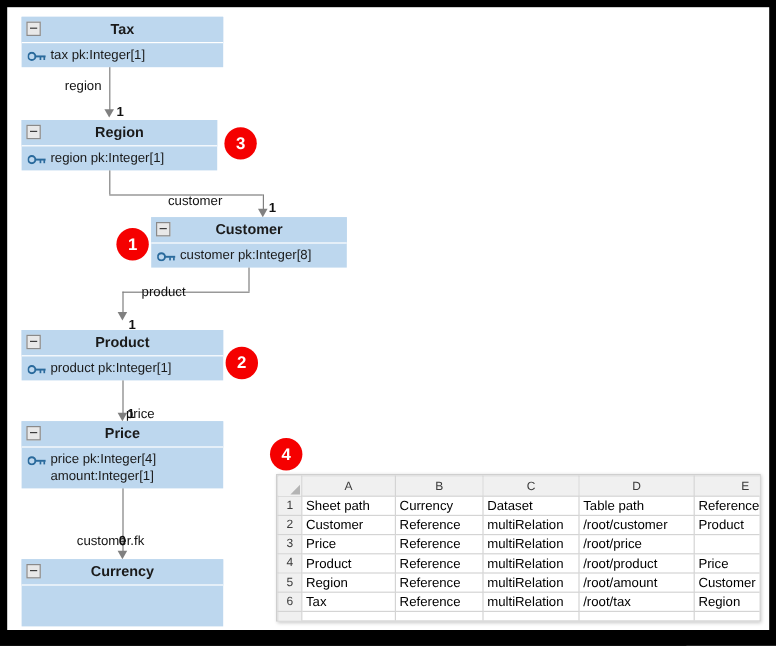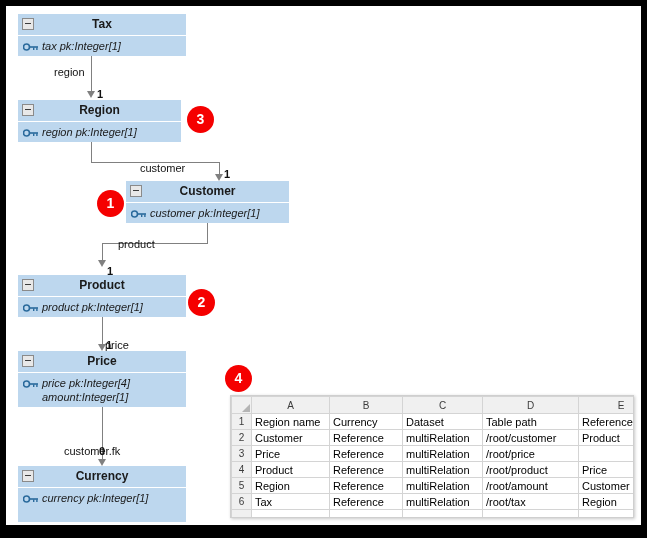--- a/index.html
+++ b/index.html
@@ -71,21 +71,20 @@
   .uml-body {
     padding: 3px 4px 4px 4px;
     font-size: 11px;
     color: #1a1a1a;
     line-height: 14px;
   }
   .attr-row {
     position: relative;
     padding-left: 20px;
     white-space: nowrap;
-    font-style: italic;
   }
   .key-icon {
     position: absolute;
     left: 1px;
     top: 4px;
     width: 16px;
     height: 8px;
   }
 
   
@@ -256,21 +255,21 @@
         <span>Customer</span>
       </div>
       <div class="uml-body">
         <div class="attr-row">
           <svg class="key-icon" viewBox="0 0 16 8">
             <circle cx="3.5" cy="4" r="3" fill="none" stroke="#2a6a9c" stroke-width="1.6"></circle>
             <rect x="6" y="3.2" width="9" height="1.6" fill="#2a6a9c"></rect>
             <rect x="10" y="4.4" width="1.4" height="2.6" fill="#2a6a9c"></rect>
             <rect x="13.2" y="4.4" width="1.4" height="2.6" fill="#2a6a9c"></rect>
           </svg>
-          <span>customer pk:Integer[1]</span>
+          <span>customer pk:Integer[8]</span>
         </div>
       </div>
     </div>
 
     <div class="badge" style="left:91px; top:184px;">
       <span>1</span>
     </div>
 
     <div class="conn conn-v" style="left:201px; top:217px; height:20px;"></div>
     <div class="conn conn-h" style="left:96px; top:237px; width:106px;"></div>
@@ -331,29 +330,20 @@
     <div class="arrow-down" style="left:92px; top:453px;"></div>
     <div class="edge-label" style="left:58px; top:439px;">customer.fk</div>
     <div class="mult-label" style="left:93px; top:439px;">0</div>
 
     <div class="uml-box" style="left:12px; top:460px; width:168px; height:56px;">
       <div class="uml-header">
         <span class="uml-collapse"></span>
         <span>Currency</span>
       </div>
       <div class="uml-body">
-        <div class="attr-row">
-          <svg class="key-icon" viewBox="0 0 16 8">
-            <circle cx="3.5" cy="4" r="3" fill="none" stroke="#2a6a9c" stroke-width="1.6"></circle>
-            <rect x="6" y="3.2" width="9" height="1.6" fill="#2a6a9c"></rect>
-            <rect x="10" y="4.4" width="1.4" height="2.6" fill="#2a6a9c"></rect>
-            <rect x="13.2" y="4.4" width="1.4" height="2.6" fill="#2a6a9c"></rect>
-          </svg>
-          <span>currency pk:Integer[1]</span>
-        </div>
       </div>
     </div>
 
     <div class="badge" style="left:219px; top:359px;">
       <span>4</span>
     </div>
 
     <div id="sheet">
       <table>
         <thead>
@@ -363,21 +353,21 @@
             <th class="col-b">B</th>
             <th class="col-c">C</th>
             <th class="col-d">D</th>
             <th class="col-e">E</th>
 
           </tr>
         </thead>
         <tbody>
           <tr>
             <td class="rowhdr">1</td>
-            <td>Region name</td>
+            <td>Sheet path</td>
             <td>Currency</td>
             <td>Dataset</td>
             <td>Table path</td>
             <td>Reference to</td>
 
           </tr>
           <tr>
             <td class="rowhdr">2</td>
             <td>Customer</td>
             <td>Reference</td>

